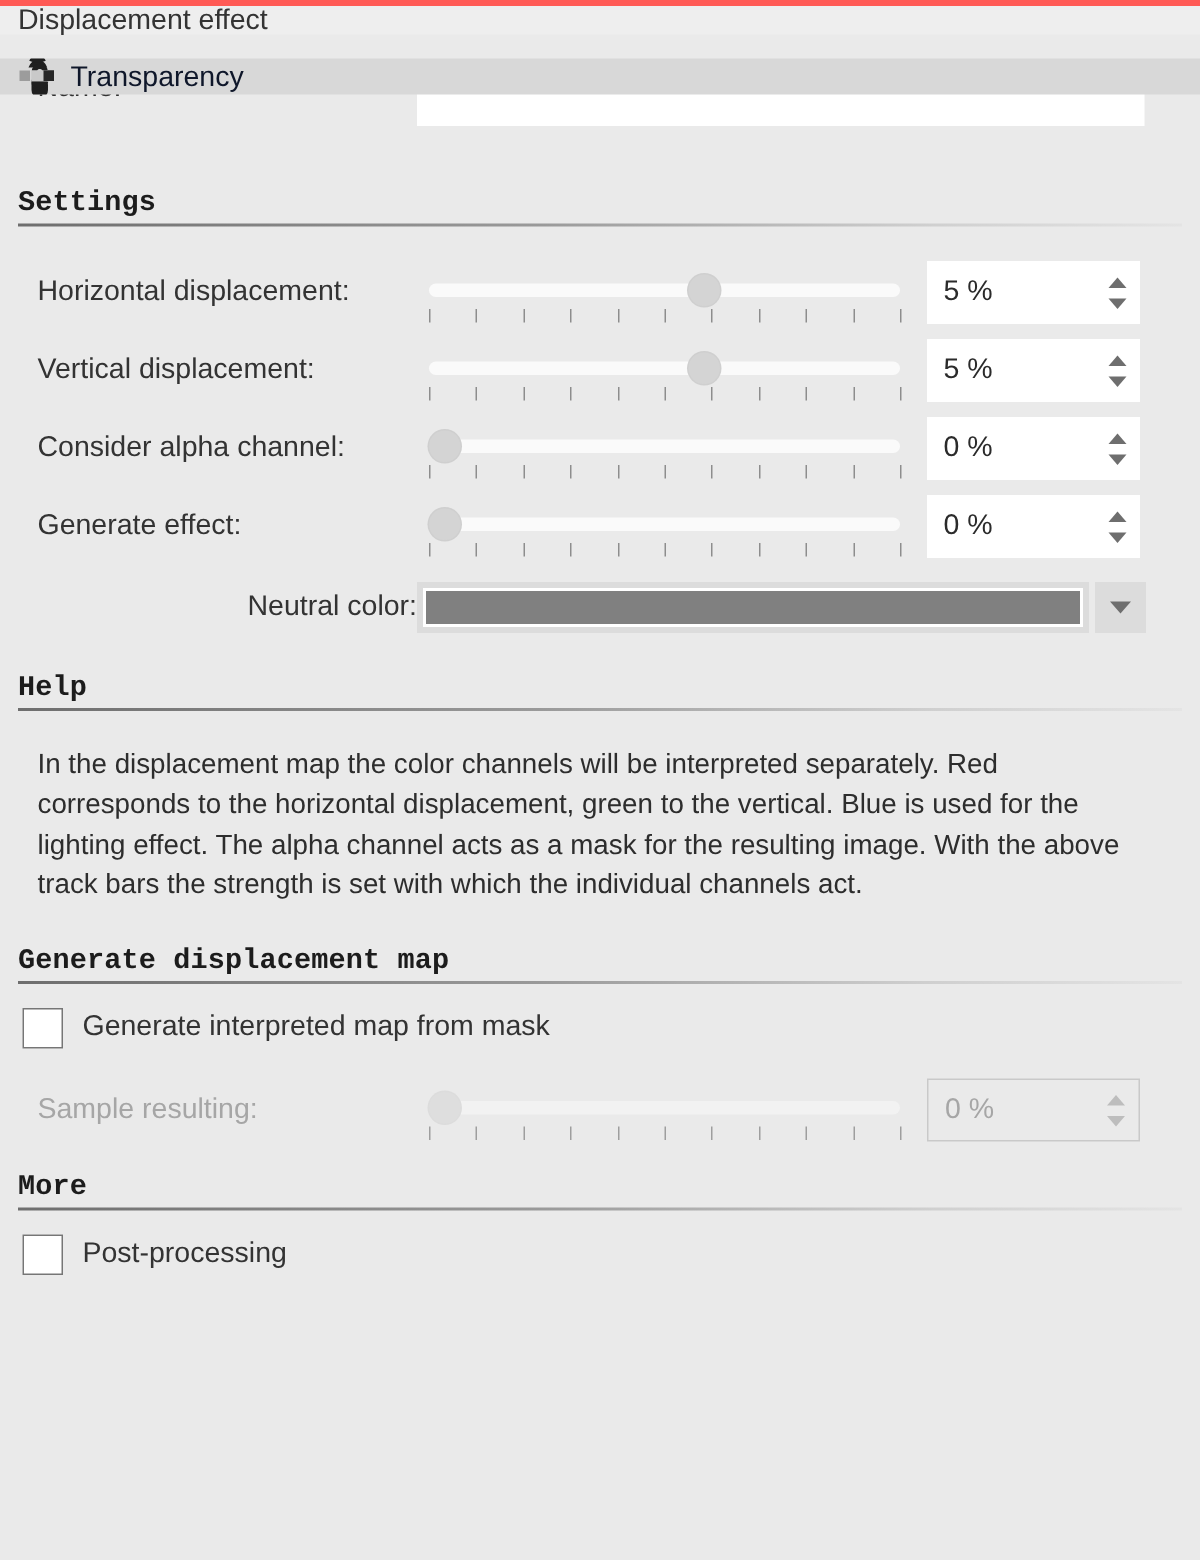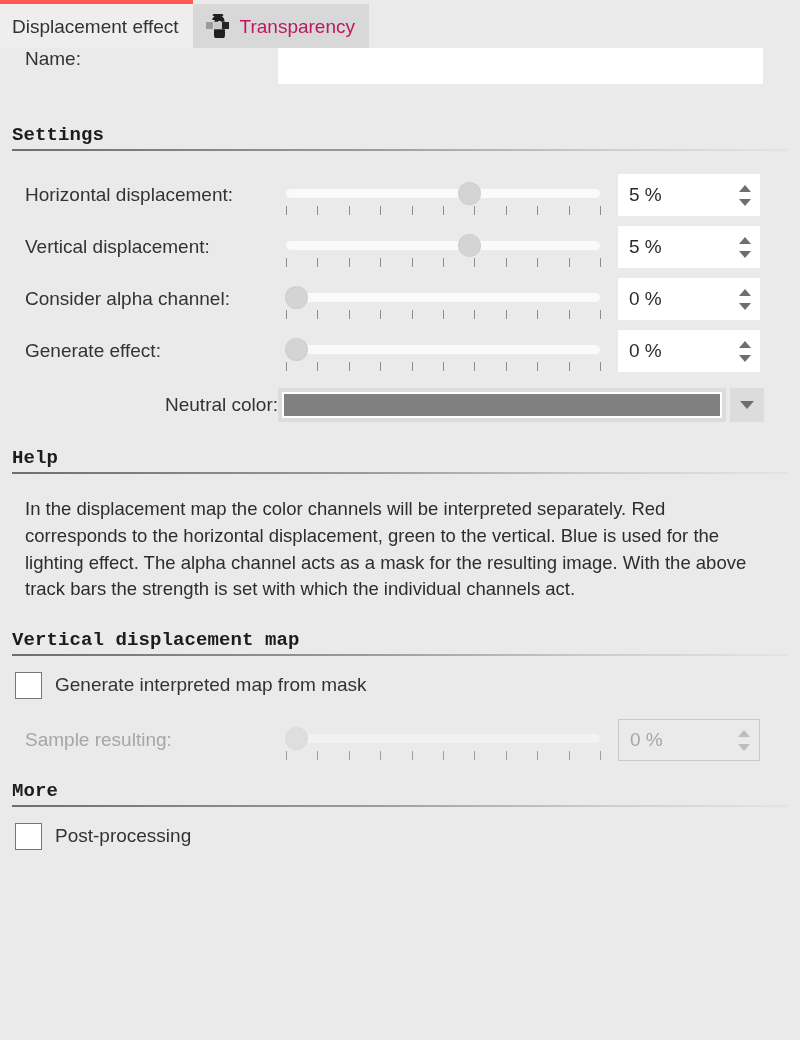--- a/index.html
+++ b/index.html
@@ -16,41 +16,42 @@
     position: relative;
   }
 
   
   .tabstrip {
     position: relative;
     height: 48px;
     background: #eaeaea;
     display: flex;
     align-items: stretch;
+    flex-direction: column;
   }
   .tab {
     position: relative;
     display: flex;
     align-items: center;
     gap: 9px;
     padding: 0 14px 0 12px;
     font-size: 19px;
     color: #333;
     cursor: default;
     box-sizing: border-box;
   }
   .tab.active {
     background: #eeeeee;
     border-top: 4px solid #ff5a55;
     padding-top: 0;
   }
   .tab.inactive {
     background: #d8d8d8;
-    margin-top: 4px;
-    color: #be185d;
+    margin-top: 16px;
+    color: #0f172a;
   }
   .tab-label { white-space: nowrap; line-height: 1; }
 
   
   .tp-icon {
     width: 26px;
     height: 24px;
     position: relative;
     flex: 0 0 auto;
   }
@@ -420,21 +421,21 @@
   </div>
 
   <div class="section">
     <div class="section-title">Help</div>
     <div class="section-rule"></div>
   </div>
 
   <div class="help-text">In the displacement map the color channels will be interpreted separately. Red corresponds to the horizontal displacement, green to the vertical. Blue is used for the lighting effect. The alpha channel acts as a mask for the resulting image. With the above track bars the strength is set with which the individual channels act.</div>
 
   <div class="section" style="margin-top:26px">
-    <div class="section-title">Vertical displacement map</div>
+    <div class="section-title">Generate displacement map</div>
     <div class="section-rule"></div>
   </div>
 
   <div class="check-row">
     <span class="checkbox"></span>
     <span class="check-label">Generate interpreted map from mask</span>
   </div>
 
   <div id="sample-distance-row">
       <div class="row">

